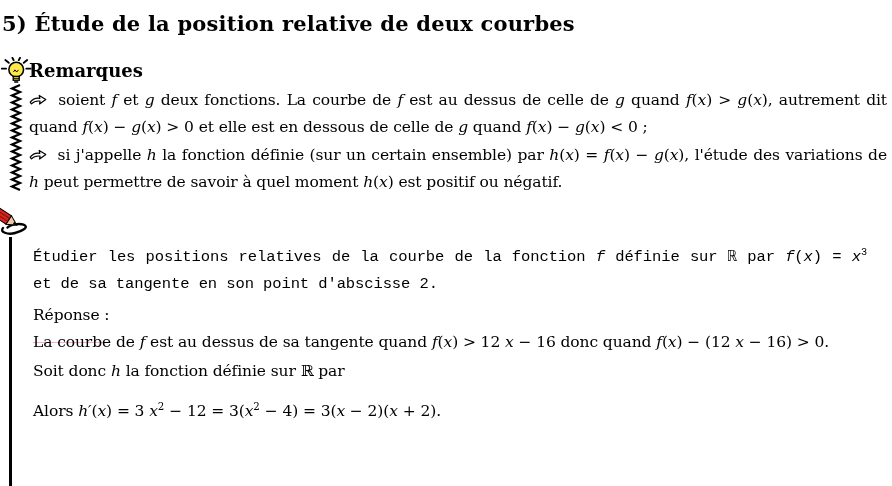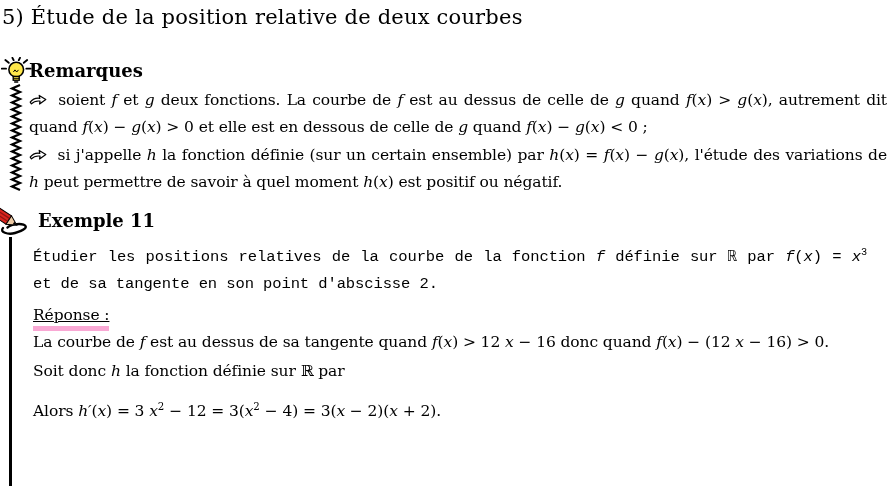--- a/index.html
+++ b/index.html
@@ -6,22 +6,22 @@
   html, body {
     margin: 0; padding: 0;
     width: 892px; height: 486px;
     background: #ffffff;
     color: #000000;
     font-family: "DejaVu Serif", "Liberation Serif", "DejaVu Sans", serif;
     overflow: hidden;
     position: relative;
   }
   .title {
-    position: absolute; top: 5px; left: 2px;
-    font-size: 21px; font-weight: normal; margin: 0;
+    position: absolute; top: 11px; left: 2px;
+    font-size: 21px; font-weight: bold; margin: 0;
     letter-spacing: 0.2px;
   }
   
   .remarks { position: absolute; top: 55px; left: 0; width: 892px; }
   .bulb-icon { position: absolute; left: 1px; top: 2px; }
   .head-label {
     position: absolute; left: 29px; top: 5px;
     font-size: 18px; font-weight: bold;
   }
   .zigzag { position: absolute; left: 7px; top: 29px; }
@@ -39,21 +39,21 @@
   }
   .ex-body {
     position: absolute; left: 9px; top: 39px; width: 858px; height: 300px;
     border-left: 3px solid #000;
     padding-left: 21px;
     font-size: 15.5px; line-height: 27px; letter-spacing: -0.1px;
   }
   .ex-body p { margin: 0; }
   .statement { margin-top: 2px !important; text-align: justify; font-family: Liberation Mono, monospace; }
   .response-row { margin-top: 4px; line-height: 27px; }
-  .underline { border-bottom: 5px solid #f9a8d4; padding-bottom: 2px; text-decoration: underline; }
+  .underline { border-bottom: 1px solid #f9a8d4; padding-bottom: 18px; }
   .soit { margin-top: 2px !important; }
   .formula { text-align: center; margin: 10px 0; line-height: 27px; }
   .final { margin-top: 8px !important; }
   
   .mi { font-style: italic; }
   .msup { font-size: 66%; vertical-align: 0.55em; font-style: normal; letter-spacing: 0; }
   .arr { margin-right: 5px; vertical-align: -1px; }
 </style>
 </head>
 <body>
@@ -94,21 +94,20 @@
   <svg class="pencil-icon" width="40" height="44" viewBox="0 0 40 44">
     <path d="M4 33 C0 37, 9 40, 16 38 C25 35.6, 30 31.8, 24.5 29.6 C20 28, 11 29.6, 8.5 32.6" fill="none" stroke="#000000" stroke-width="2.4" stroke-linecap="round"></path>
     <g transform="rotate(-57 15 29)">
       <rect x="10.5" y="1" width="10" height="21.5" fill="#d9251d" stroke="#000000" stroke-width="1"></rect>
       <line x1="13.8" y1="1" x2="13.8" y2="22.5" stroke="#8f1313" stroke-width="1.3"></line>
       <line x1="17.2" y1="1" x2="17.2" y2="22.5" stroke="#8f1313" stroke-width="1.3"></line>
       <polygon points="10.5,22.5 20.5,22.5 15.5,32" fill="#edc9a3" stroke="#000000" stroke-width="1"></polygon>
       <polygon points="13.9,28 17.1,28 15.5,32" fill="#000000"></polygon>
     </g>
   </svg>
-  <span class="ex-head-label">Exemple 11</span>
   <div class="ex-body">
     <p class="statement"><span class="">Étudier les positions relatives de la courbe de la fonction </span><span class="mi">f</span><span class=""> définie sur ℝ par </span><span class="mi">f</span><span class="">(</span><span class="mi">x</span><span class="">) = </span><span class="mi">x</span><span class="msup">3</span><span class=""> et de sa tangente en son point d'abscisse 2.</span></p>
     <div class="response-row">
       <span class="underline">Réponse :</span>
     </div>
     <p><span class="">La courbe de </span><span class="mi">f</span><span class=""> est au dessus de sa tangente quand </span><span class="mi">f</span><span class="">(</span><span class="mi">x</span><span class="">) &gt; 12 </span><span class="mi">x</span><span class=""> − 16 donc quand </span><span class="mi">f</span><span class="">(</span><span class="mi">x</span><span class="">) − (12 </span><span class="mi">x</span><span class=""> − 16) &gt; 0.</span></p>
     <p class="soit"><span class="">Soit donc </span><span class="mi">h</span><span class=""> la fonction définie sur ℝ par</span></p>
     <p class="final"><span class="">Alors </span><span class="mi">h′</span><span class="">(</span><span class="mi">x</span><span class="">) = 3 </span><span class="mi">x</span><span class="msup">2</span><span class=""> − 12 = 3(</span><span class="mi">x</span><span class="msup">2</span><span class=""> − 4) = 3(</span><span class="mi">x</span><span class=""> − 2)(</span><span class="mi">x</span><span class=""> + 2).</span></p>
   </div>
 </section>

